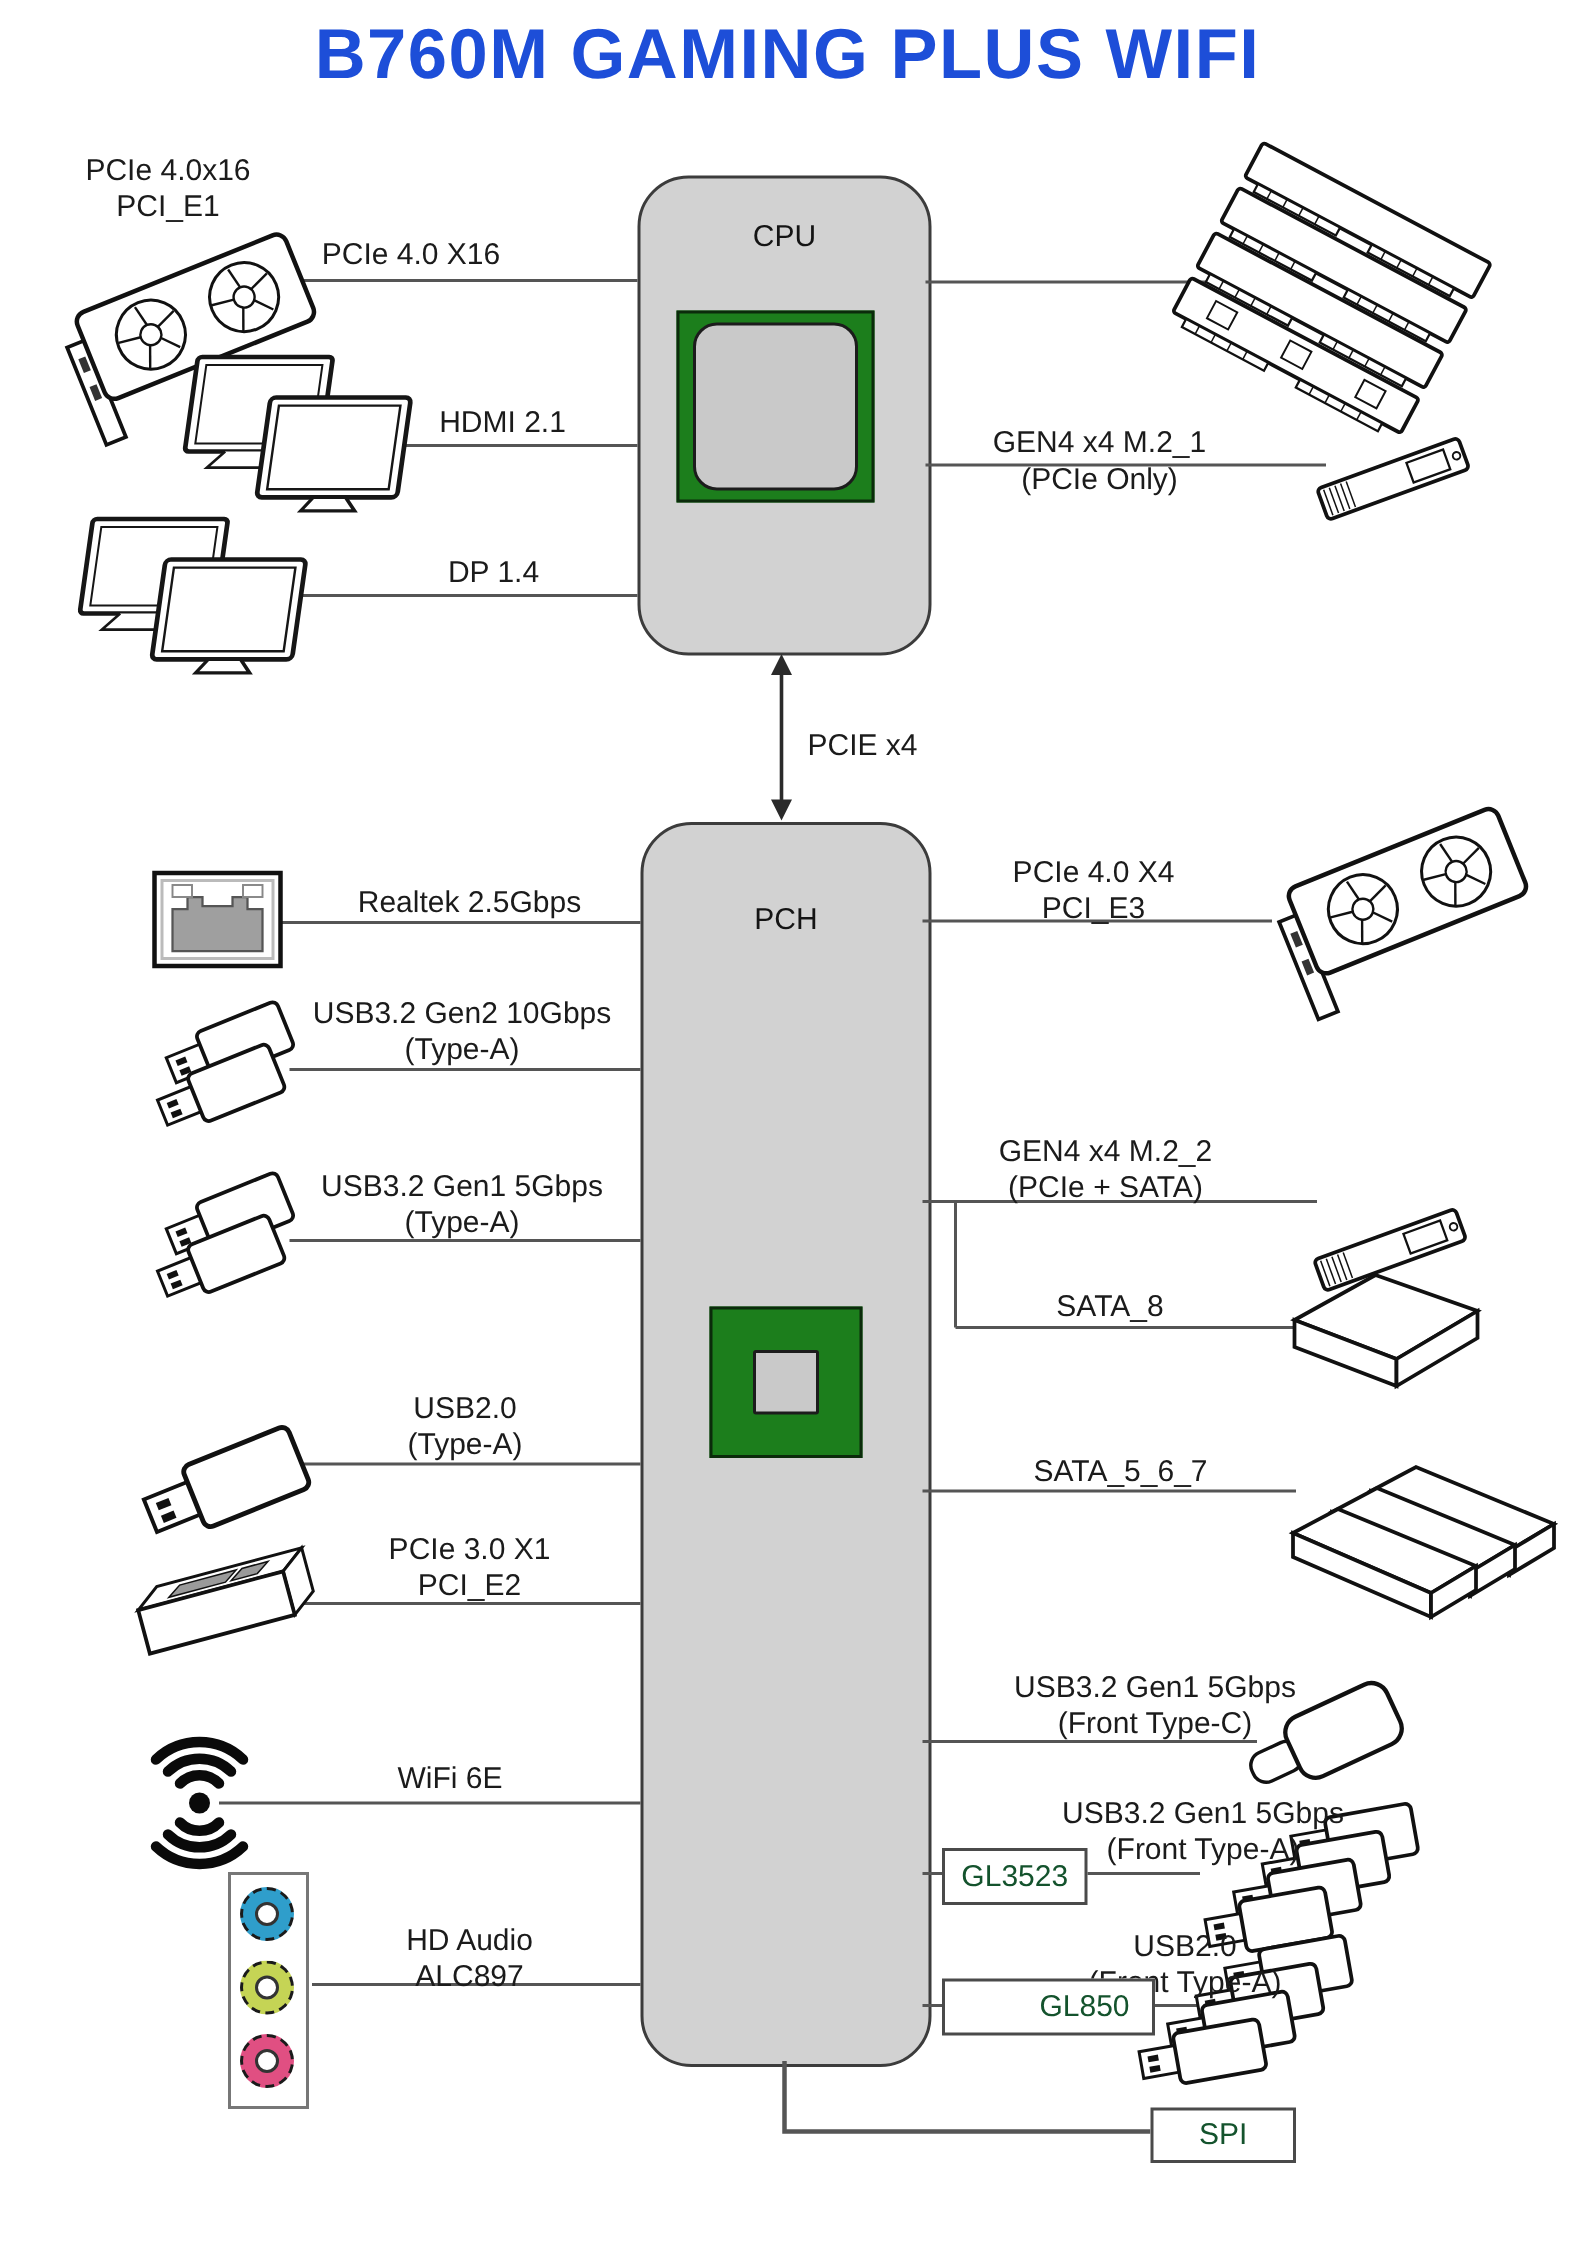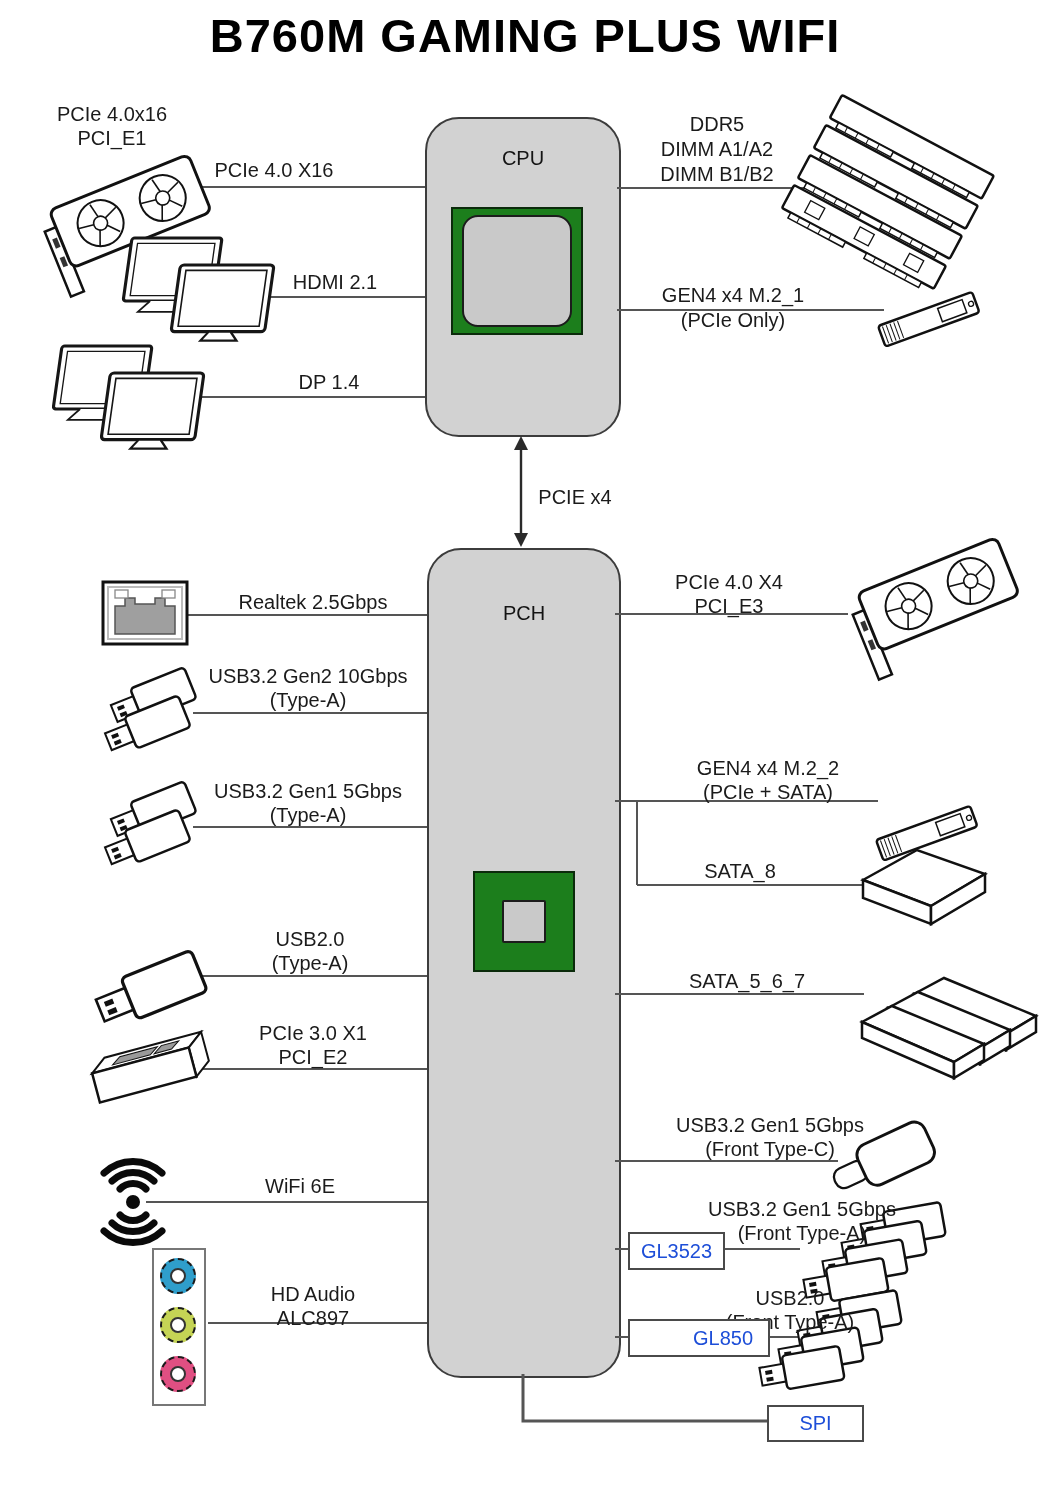--- a/index.html
+++ b/index.html
@@ -1,28 +1,28 @@
 <!DOCTYPE html>
 <html><head>
 <meta charset="utf-8">
 <style>
   html,body{margin:0;padding:0;background:#fff;}
   .canvas{position:relative;width:1050px;height:1500px;background:#fff;overflow:hidden;
           font-family:"Liberation Sans","DejaVu Sans",sans-serif;color:#1b1b1b;}
   .title{position:absolute;left:0;top:8px;width:100%;text-align:center;
-         font-size:47px;font-weight:800;letter-spacing:1px;color:#000000;z-index:3;}
+         font-size:47px;font-weight:800;letter-spacing:1px;color:#1d4ed8;z-index:3;}
   .block{position:absolute;background:#d2d2d2;border:2px solid #3c3c3c;border-radius:34px;z-index:1;}
   .blabel{position:absolute;left:0;width:100%;text-align:center;font-size:20px;color:#141414;}
   .socket{position:absolute;background:#1c7e1c;border:2px solid #0b2b0b;}
   .socket-inner{position:absolute;background:#c9c9c9;border:2px solid #1c1c1c;}
   .lbl{position:absolute;transform:translateX(-50%);text-align:center;font-size:20px;
        line-height:24px;white-space:nowrap;z-index:3;color:#1b1b1b;}
   .lbl3{line-height:25px;}
   .chipbox{position:absolute;background:#fff;border:2px solid #4a4a4a;display:flex;
-           align-items:center;justify-content:center;font-size:20px;z-index:3;color:#1d4ed8;}
+           align-items:center;justify-content:center;font-size:20px;z-index:3;color:#14532d;}
   .overlay{position:absolute;left:0;top:0;z-index:2;pointer-events:none;}
   .audio-panel{position:absolute;left:152px;top:1248px;width:50px;height:154px;
                background:#fff;border:2px solid #777;z-index:2;}
   .jack{position:absolute;left:6px;width:32px;height:32px;border-radius:50%;
         border:2px dashed #1a1a1a;display:grid;place-items:center;}
   .jack::after{content:"";width:12px;height:12px;border-radius:50%;background:#fff;border:2px solid #333;}
   .jack.blue{top:8px;background:#2f9ecb;}
   .jack.green{top:57px;background:#c5d455;}
   .jack.pink{top:106px;background:#e04f82;}
 </style>
@@ -276,25 +276,20 @@
   </div>
   <div class="lbl" style="left:274px;top:158px;">
     <div>PCIe 4.0 X16</div>
   </div>
   <div class="lbl" style="left:335px;top:270px;">
     <div>HDMI 2.1</div>
   </div>
   <div class="lbl" style="left:285px;top:370px;margin-left:44px;">
     <div>DP 1.4</div>
   </div>
-  <div class="lbl lbl3" style="left:717px;top:112px;">
-    <div>DDR5</div>
-    <div>DIMM A1/A2</div>
-    <div>DIMM B1/B2</div>
-  </div>
   <div class="lbl lbl3" style="left:733px;top:252px;margin-top:31px;">
     <div>GEN4 x4 M.2_1</div>
     <div>(PCIe Only)</div>
   </div>
   <div class="lbl" style="left:575px;top:485px;">PCIE x4</div>
 
   <div class="lbl" style="left:297px;top:590px;margin-left:16px;">
     <div>Realtek 2.5Gbps</div>
   </div>
   <div class="lbl" style="left:308px;top:664px;">
@@ -318,21 +313,21 @@
   </div>
   <div class="lbl" style="left:313px;top:1282px;">
     <div>HD Audio</div>
     <div>ALC897</div>
   </div>
 
   <div class="lbl" style="left:729px;top:570px;">
     <div>PCIe 4.0 X4</div>
     <div>PCI_E3</div>
   </div>
-  <div class="lbl" style="left:737px;top:756px;margin-left:31px;">
+  <div class="lbl" style="left:737px;top:756px;">
     <div>GEN4 x4 M.2_2</div>
     <div>(PCIe + SATA)</div>
   </div>
   <div class="lbl" style="left:740px;top:859px;">
     <div>SATA_8</div>
   </div>
   <div class="lbl" style="left:747px;top:969px;">
     <div>SATA_5_6_7</div>
   </div>
   <div class="lbl" style="left:770px;top:1113px;">

